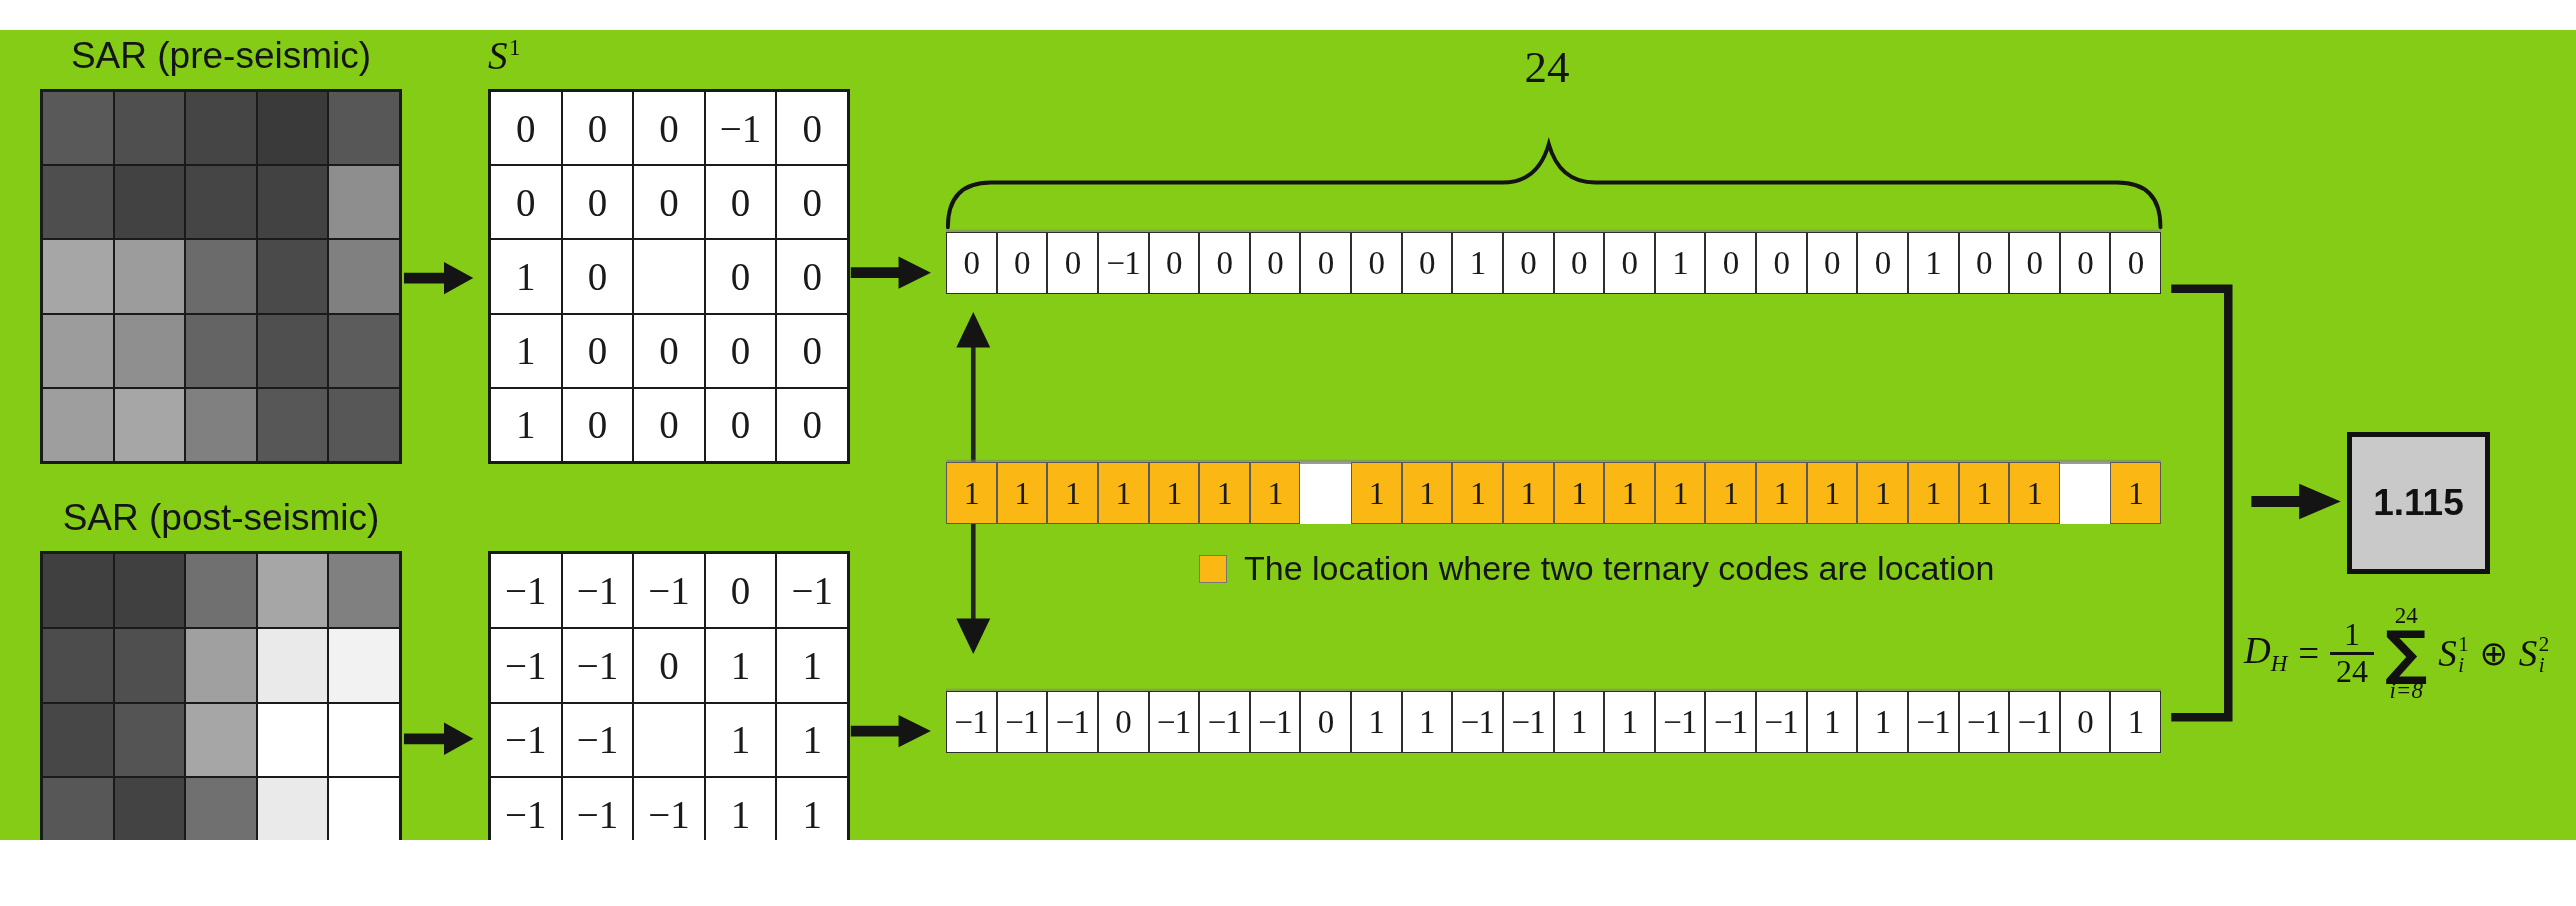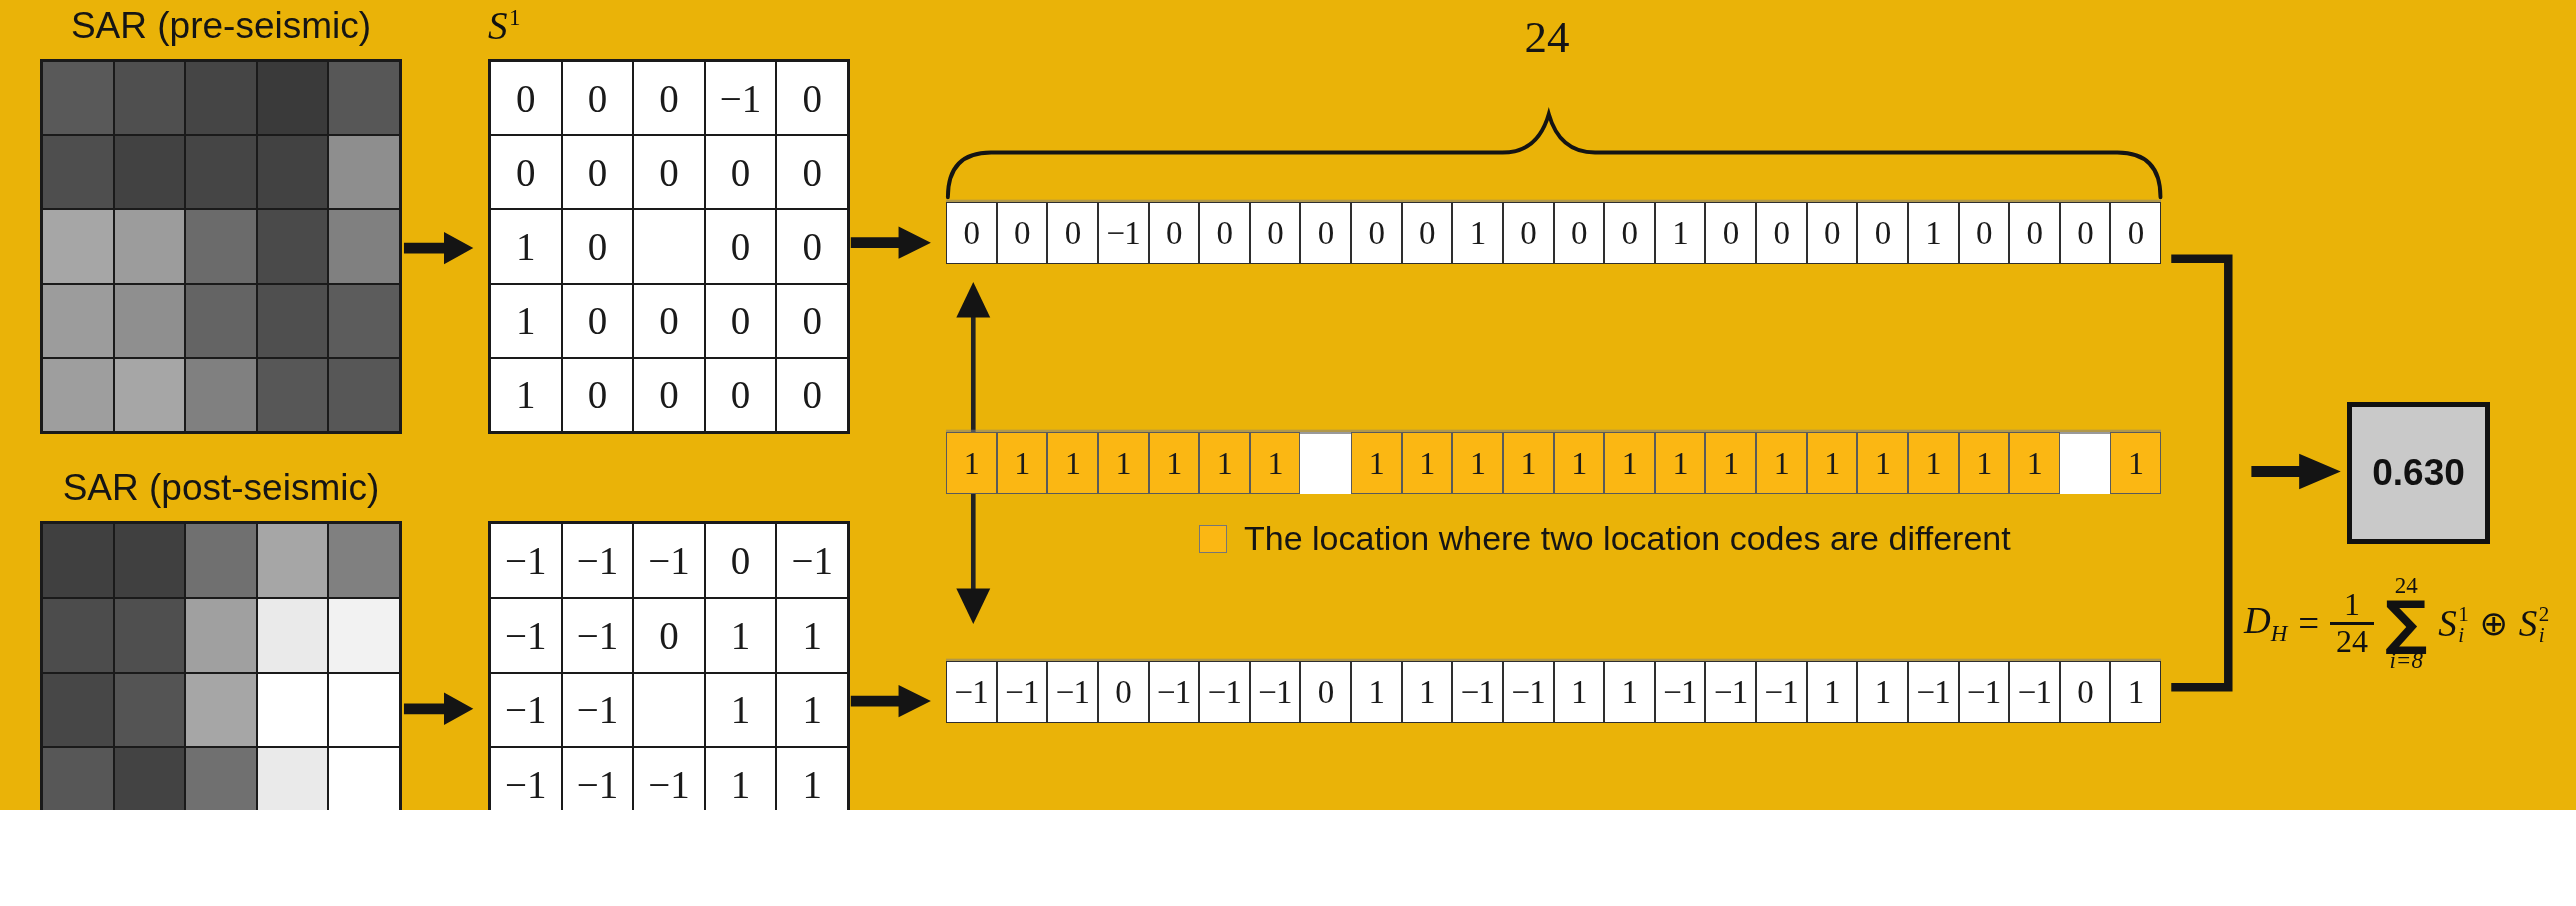--- a/index.html
+++ b/index.html
@@ -1,17 +1,17 @@
 <!DOCTYPE html>
 <html style="font-size:12.3px"><head>
 <meta charset="utf-8">
 <style>
   html,body{margin:0;padding:0;background:#fff;}
-  #stage{position:relative;width:2576px;height:810px;background:#eab308;overflow:hidden;
-         font-family:"Liberation Sans",sans-serif;color:#111;}
+  #stage{position:relative;width:2576px;height:810px;background:#84cc16;overflow:hidden;
+         font-family:"Liberation Sans",sans-serif;color:#111;margin-top:30px;}
   #overlay{position:absolute;left:0;top:0;width:2576px;height:906px;pointer-events:none;}
 
   .panel-title{position:absolute;font-size:37px;color:#151515;text-align:center;white-space:nowrap;}
   .mat-label{position:absolute;font-family:"Liberation Serif",serif;font-style:italic;
              font-size:39px;text-align:left;}
   .mat-label sup{font-size:23px;font-style:normal;margin-left:1.5px;}
 
   .pixgrid{position:absolute;border:2.3px solid #1a1a1a;background:#fff;box-sizing:border-box;}
   .pixgrid .cell{box-sizing:border-box;border:1.2px solid #1a1a1a;
                  display:flex;align-items:center;justify-content:center;}
@@ -251,21 +251,21 @@
       <div class="cell diff" style="background: rgb(251, 183, 19);">1</div>
       <div class="cell diff" style="background: rgb(251, 183, 19);">1</div>
       <div class="cell diff" style="background: rgb(251, 183, 19);">1</div>
       <div class="cell diff" style="background: rgb(251, 183, 19);">1</div>
       <div class="cell diff blank"></div>
       <div class="cell diff" style="background: rgb(251, 183, 19);">1</div>
     </div>
 
   <div class="legend" style="left:1199px;top:519px;">
     <span class="swatch" style="background: rgb(251, 183, 19);"></span>
-    <span class="ltext">The location where two location codes are different</span>
+    <span class="ltext">The location where two ternary codes are location</span>
   </div>
 
   <div class="coderow" style="left: 946px; top: 661px; width: 1215px; height: 62px; display: grid; grid-template-columns: repeat(24, 1fr); grid-template-rows: repeat(1, 1fr);">
       <div class="cell code">−1</div>
       <div class="cell code">−1</div>
       <div class="cell code">−1</div>
       <div class="cell code">0</div>
       <div class="cell code">−1</div>
       <div class="cell code">−1</div>
       <div class="cell code">−1</div>
@@ -282,21 +282,21 @@
       <div class="cell code">1</div>
       <div class="cell code">1</div>
       <div class="cell code">−1</div>
       <div class="cell code">−1</div>
       <div class="cell code">−1</div>
       <div class="cell code">0</div>
       <div class="cell code">1</div>
     </div>
 
   <div class="result-box" style="left: 2347px; top: 402px; width: 143px; height: 142px; background: rgb(201, 201, 201);">
-    <span class="rval">0.630</span>
+    <span class="rval">1.115</span>
   </div>
 
   <div class="formula" style="left:2244px;top:546px;height:154px;">
     <span class="f-lhs f-ital"><span>D</span><sub>H</sub></span>
     <span class="f-eq">=</span>
     <span class="frac">
       <span class="num">1</span>
       <span class="den">24</span>
     </span>
     <span class="sum">

